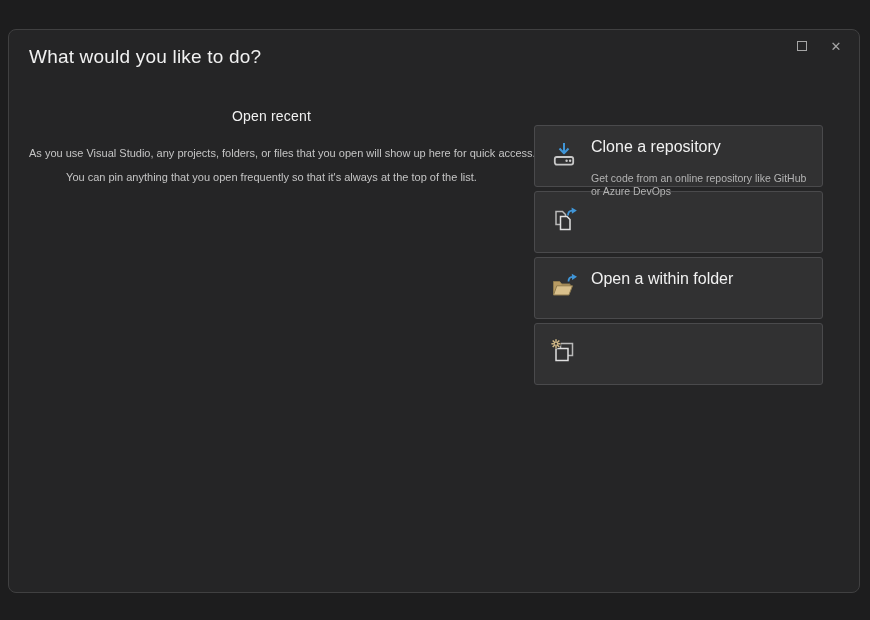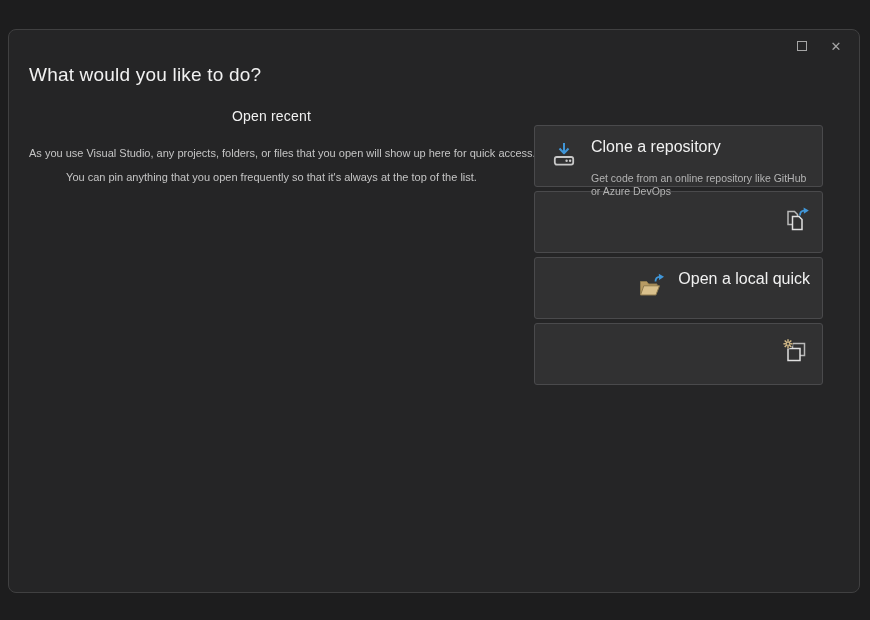--- a/index.html
+++ b/index.html
@@ -49,21 +49,21 @@
     border: 1px solid var(--control_icon);
     display: inline-block;
   }
   .close-glyph {
     color: var(--control_icon);
     font-size: 13px;
     line-height: 1;
   }
   .dialog-title {
     position: absolute;
-    left: 20px; top: 34px;
+    left: 20px; top: 16px;
     font-size: 19px;
     font-weight: 400;
     color: var(--title_text);
     letter-spacing: 0.2px;
   }
   .columns {
     position: absolute;
     left: 20px; top: 78px;
     right: 36px;
     display: flex;
@@ -92,21 +92,20 @@
     background: var(--card_bg);
     border: 1px solid var(--card_border);
     border-radius: 3px;
     display: flex;
     align-items: flex-start;
     padding: 11px 12px 0 15px;
     gap: 13px;
     cursor: pointer;
     text-align: left;
     font-family: "Liberation Sans", sans-serif;
-    justify-content: flex-end;
   }
   .action-icon {
     width: 28px; height: 28px;
     flex: 0 0 28px;
     margin-top: 3px;
   }
   .action-text { min-width: 0; }
   .action-title {
     font-size: 16px;
     font-weight: 400;
@@ -174,21 +173,21 @@
         </button>
 
         <button class="action-card">
           <svg class="action-icon" viewBox="0 0 28 28">
             <path d="M3.5 23 V9.5 h6.2 l2 2.5 H20 v3.5" fill="#b89b63" stroke="#8f7b4e" stroke-width="1"></path>
             <path d="M6.8 13.8 h15.7 l-3.6 9.2 H3.5 z" fill="#d9c08c" stroke="#8f7b4e" stroke-width="1"></path>
             <path d="M18.5 9.5 C18.5 6 20.3 5 22.5 4.9" fill="none" stroke="#4096d8" stroke-width="1.8"></path>
             <polygon points="21.8,1.8 27,4.8 22.1,7.9" fill="#4096d8"></polygon>
           </svg>
           <span class="action-text">
-            <span class="action-title" style="display:block">Open a local quick</span>
+            <span class="action-title" style="display:block">Open a within folder</span>
           </span>
         </button>
 
         <button class="action-card">
           <svg class="action-icon" viewBox="0 0 28 28">
             <rect x="10.5" y="5.5" width="12" height="12" fill="none" stroke="#b9b9b9" stroke-width="1.5"></rect>
             <rect x="6" y="10.5" width="12" height="12" fill="#313132" stroke="#e0e0e0" stroke-width="1.5"></rect>
             <circle cx="6" cy="5.8" r="5" fill="#313132"></circle>
             <g stroke="#d6bd8a" stroke-width="1.4">
               <path d="M6 1.2v9.2"></path>

